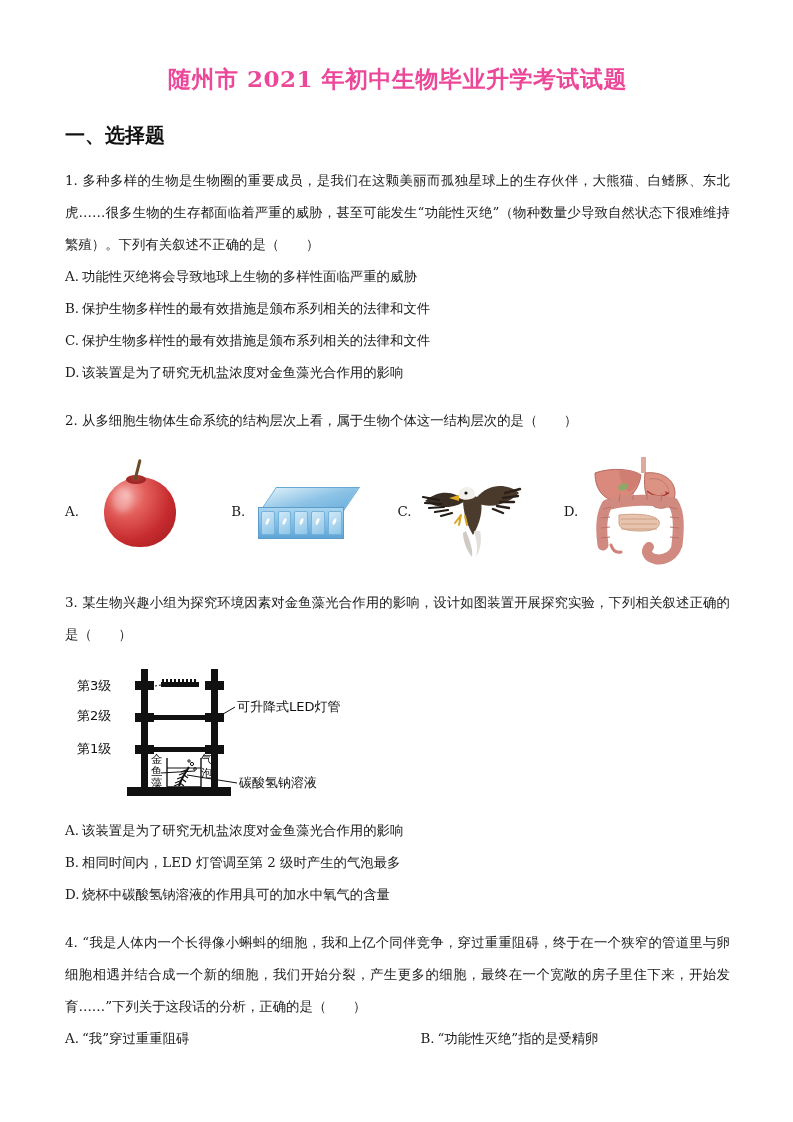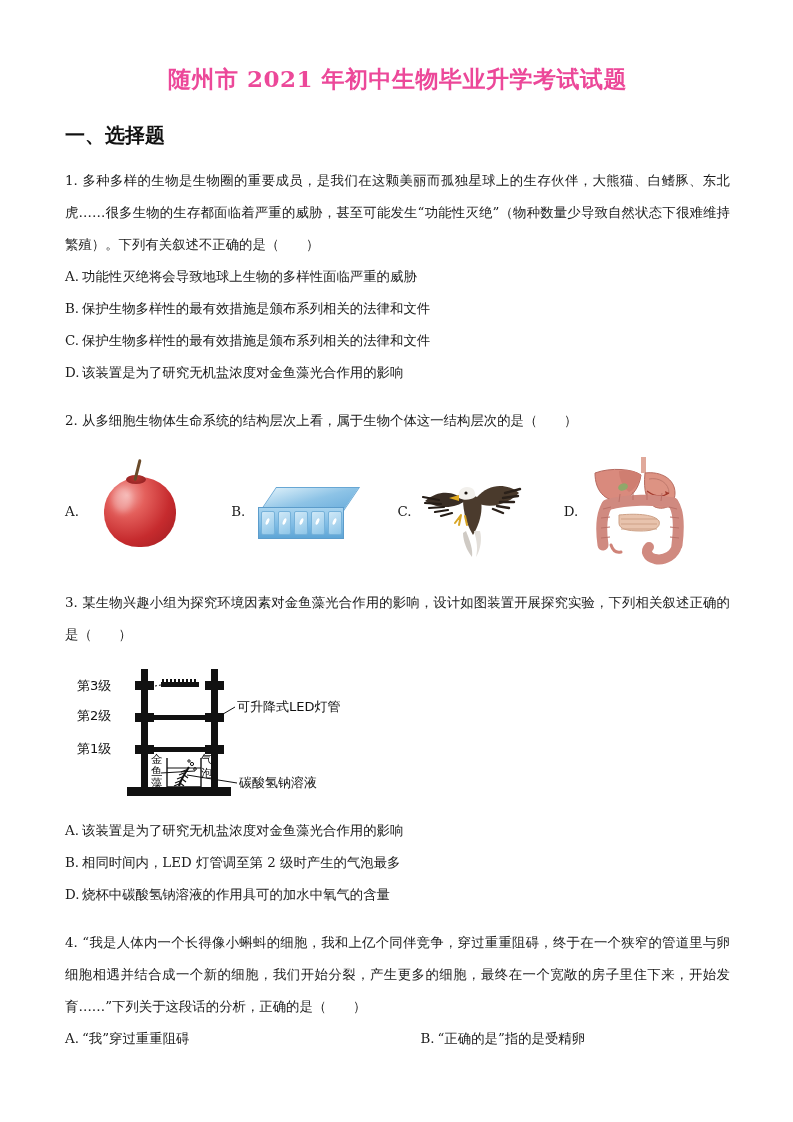--- a/index.html
+++ b/index.html
@@ -422,19 +422,19 @@
     <div class="question">
       <div class="q-stem">
         <span>4.</span>
         <span>“我是人体内一个长得像小蝌蚪的细胞，我和上亿个同伴竞争，穿过重重阻碍，终于在一个狭窄的管道里与卵细胞相遇并结合成一个新的细胞，我们开始分裂，产生更多的细胞，最终在一个宽敞的房子里住下来，开始发育……”下列关于这段话的分析，正确的是（　　）</span>
       </div>
       <div class="opts-2col">
         <div class="opt">
           <span class="opt-letter">A.</span><span>“我”穿过重重阻碍</span>
         </div>
         <div class="opt col2">
-          <span class="opt-letter">B.</span><span>“正确的是”指的是受精卵</span>
+          <span class="opt-letter">B.</span><span>“功能性灭绝”指的是受精卵</span>
         </div>
       </div>
     </div>
 
   </div>
 </div>
 
 </body></html>

